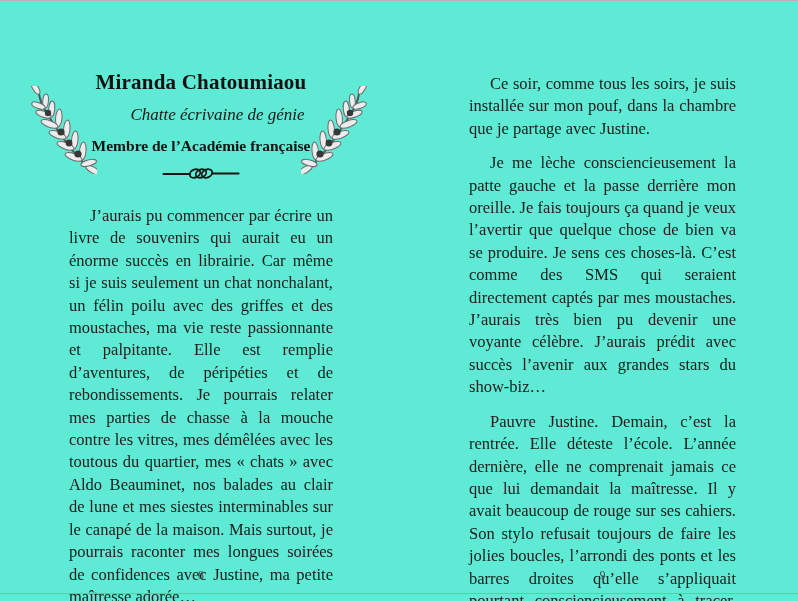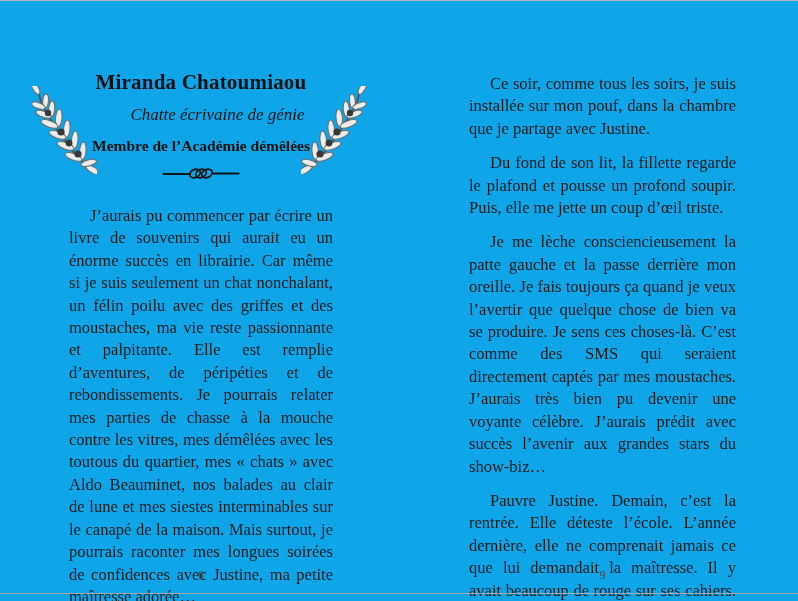--- a/index.html
+++ b/index.html
@@ -1,20 +1,20 @@
 <!DOCTYPE html>
 <html><head>
 <meta charset="utf-8">
 <style>
   html, body { margin: 0; padding: 0; background: #ffffff; }
   .spread {
     position: relative;
     width: 798px;
     height: 601px;
-    background: #0ea5e9;
+    background: #5eead4;
     font-family: "Liberation Serif", "DejaVu Serif", serif;
     color: #1b1b1b;
     overflow: hidden;
   }
   .edge { position: absolute; left: 0; right: 0; height: 1px; background: #b3b3b3; }
   .edge.top { top: 0; }
   .edge.bottom { top: 593px; background: #a6a6a6; }
 
   .page { position: absolute; top: 0; height: 601px; }
   .page.left  { left: 57px;  width: 288px; }
@@ -209,21 +209,21 @@
         <circle cx="18" cy="68" r="3.6"></circle>
         <circle cx="27" cy="57" r="3.4"></circle>
         <circle cx="35" cy="46" r="3.6"></circle>
         <circle cx="48" cy="27" r="3.2"></circle>
       </g>
     </svg>
 
     <header class="chapter-header">
       <h1 class="title">Miranda Chatoumiaou</h1>
       <div class="subtitle">Chatte écrivaine de génie</div>
-      <div class="affiliation">Membre de l’Académie démêlées</div>
+      <div class="affiliation">Membre de l’Académie française</div>
       <div class="divider-wrap">
         <svg width="78" height="15" viewBox="0 0 78 15" aria-hidden="true">
           <g stroke="#151515" fill="none" stroke-linecap="round">
             <line x1="1.5" y1="8" x2="28" y2="8" stroke-width="2.2"></line>
             <line x1="50" y1="7.5" x2="76.5" y2="7.5" stroke-width="2.2"></line>
             <ellipse cx="33" cy="7.5" rx="5.5" ry="4" transform="rotate(-25 33 7.5)" stroke-width="1.8"></ellipse>
             <ellipse cx="39" cy="7.5" rx="5.5" ry="4" transform="rotate(-25 39 7.5)" stroke-width="1.8"></ellipse>
             <ellipse cx="45" cy="7.5" rx="5.5" ry="4" transform="rotate(-25 45 7.5)" stroke-width="1.8"></ellipse>
           </g>
         </svg>
@@ -234,21 +234,20 @@
       <p>J’aurais pu commencer par écrire un livre de souvenirs qui aurait eu un énorme succès en librairie. Car même si je suis seulement un chat nonchalant, un félin poilu avec des griffes et des moustaches, ma vie reste passionnante et palpitante. Elle est remplie d’aventures, de péripéties et de rebondissements. Je pourrais relater mes parties de chasse à la mouche contre les vitres, mes démêlées avec les toutous du quartier, mes «&nbsp;chats&nbsp;» avec Aldo Beauminet, nos balades au clair de lune et mes siestes interminables sur le canapé de la maison. Mais surtout, je pourrais raconter mes longues soirées de confidences avec Justine, ma petite maîtresse adorée…</p>
       <p>C’est sûr, il faudrait plus de mille pages pour écrire toute ma vie.</p>
     </div>
 
     <div class="pagenum">8</div>
   </section>
 
   <section class="page right">
     <div class="body-text">
       <p>Ce soir, comme tous les soirs, je suis installée sur mon pouf, dans la chambre que je partage avec Justine.</p>
-      <p>Du fond de son lit, la fillette regarde le plafond et pousse un profond soupir. Puis, elle me jette un coup d’œil triste.</p>
       <p>Je me lèche consciencieusement la patte gauche et la passe derrière mon oreille. Je fais toujours ça quand je veux l’avertir que quelque chose de bien va se produire. Je sens ces choses-là. C’est comme des SMS qui seraient directement captés par mes moustaches. J’aurais très bien pu devenir une voyante célèbre. J’aurais prédit avec succès l’avenir aux grandes stars du show-biz…</p>
       <p>Pauvre Justine. Demain, c’est la rentrée. Elle déteste l’école. L’année dernière, elle ne comprenait jamais ce que lui demandait la maîtresse. Il y avait beaucoup de rouge sur ses cahiers. Son stylo refusait toujours de faire les jolies boucles, l’arrondi des ponts et les barres droites qu’elle s’appliquait pourtant consciencieusement à tracer. Son écriture,</p>
     </div>
 
     <div class="pagenum">9</div>
   </section>
 
   <div class="edge bottom"></div>
 </div>
 

